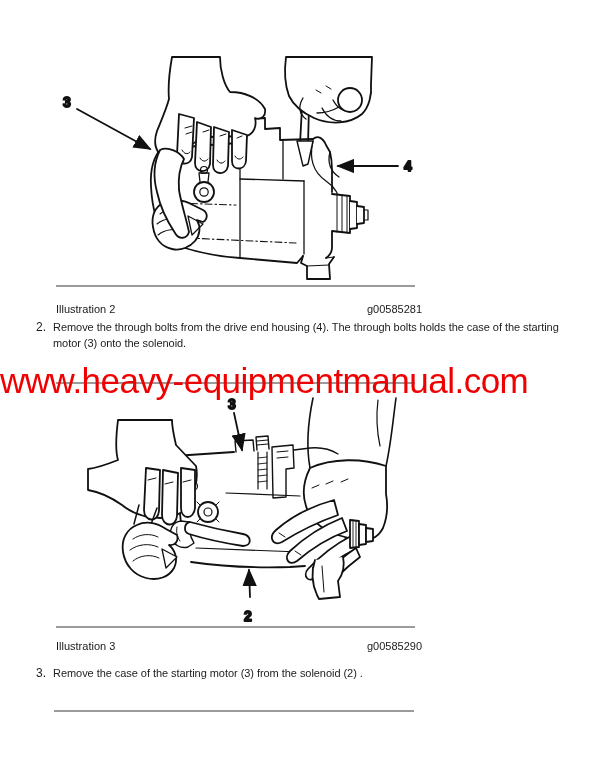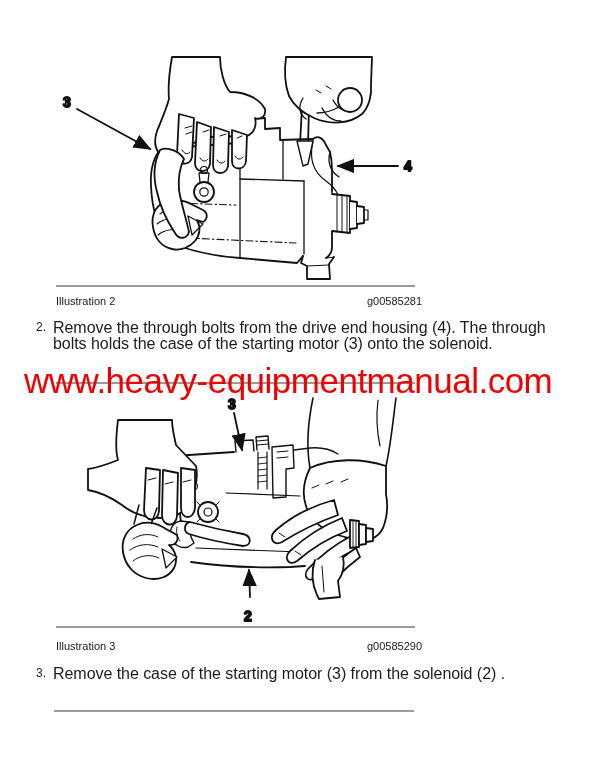--- a/index.html
+++ b/index.html
@@ -11,31 +11,31 @@
   .fig svg{display:block;}
   .rule{position:absolute;height:2px;background:#9b9b9b;z-index:1;}
   #rule-1{left:56px;top:285px;width:359px;}
   #rule-2{left:56px;top:382px;width:359px;}
   #rule-3{left:56px;top:626px;width:359px;}
   #rule-4{left:54px;top:710px;width:360px;}
   .cap-row{
     position:absolute;left:56px;width:366px;display:flex;justify-content:space-between;
     font-size:11px;line-height:14px;color:#1a1a1a;z-index:2;
   }
-  #cap-row-1{top:294px;}
+  #cap-row-1{top:302px;}
   #cap-row-2{top:639px;text-align:center;}
   .step{position:absolute;left:36px;display:flex;z-index:2;}
   #step-2{top:320px;}
   #step-3{top:666px;}
   .step-num{width:17px;flex:none;font-size:12px;line-height:15.5px;}
-  .step-text{width:516px;font-size:16px;line-height:15.5px;letter-spacing:-0.05px;}
+  .step-text{width:516px;font-size:11px;line-height:15.5px;letter-spacing:-0.05px;}
   .watermark{
     position:absolute;left:0;top:362px;width:516px;
     font-size:35px;line-height:38px;letter-spacing:-0.5px;white-space:nowrap;
-    color:#f00000;z-index:3;font-weight:400;padding-left:24px;
+    color:#f00000;z-index:3;font-weight:400;
   }
   .ink{stroke:#111;fill:none;stroke-linecap:round;stroke-linejoin:round;}
   text.callout{font-family:"Liberation Sans",sans-serif;font-size:14px;font-weight:bold;fill:#111;}
 </style>
 </head>
 <body>
 
 <div class="fig" style="left:50px;top:48px;">
 <svg width="420" height="242" viewBox="50 48 420 242">
   <defs>

